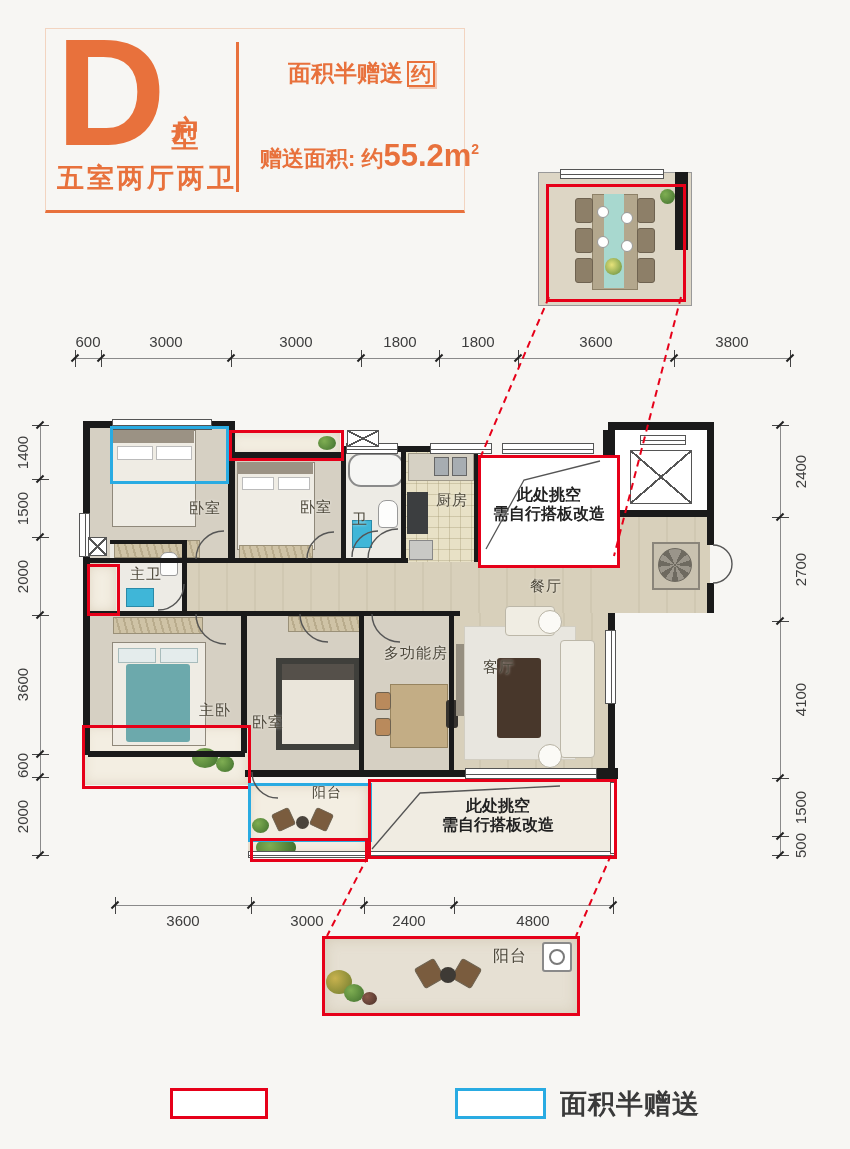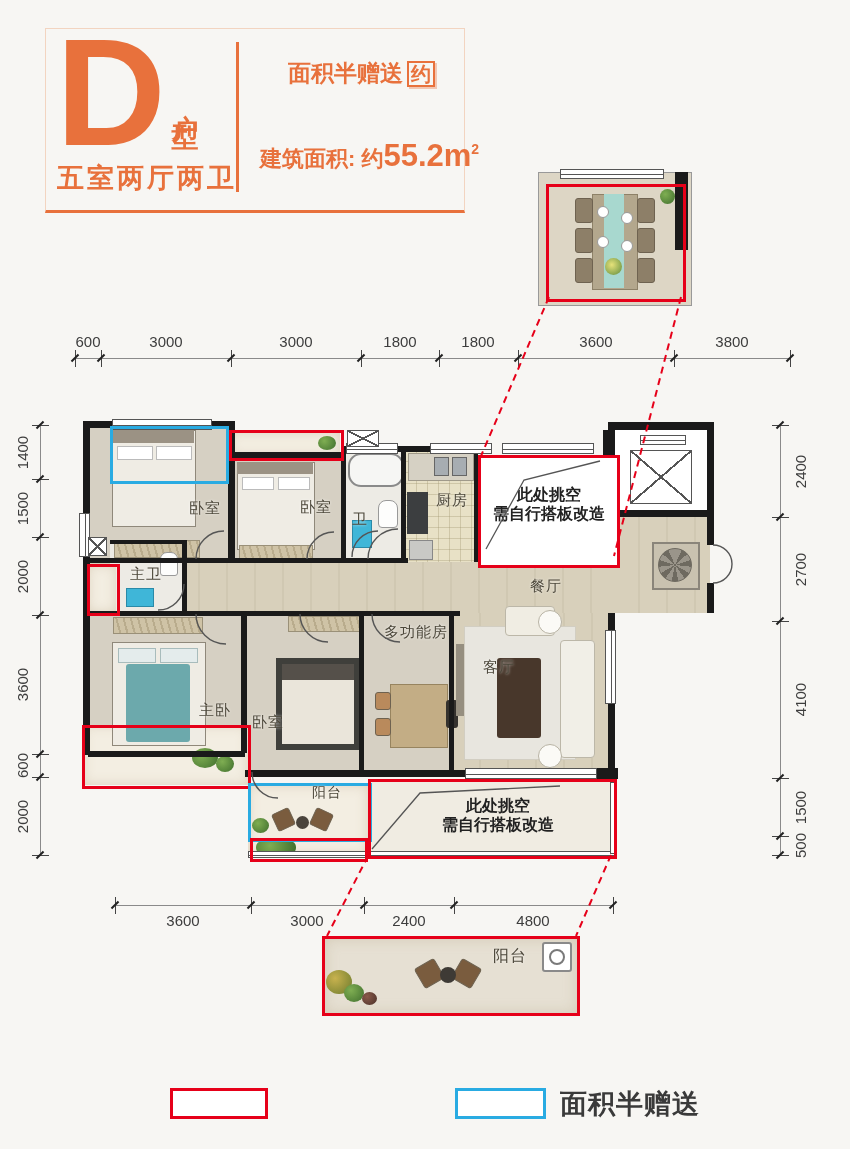--- a/index.html
+++ b/index.html
@@ -44,21 +44,21 @@
 
   <div class="abs" style="left:45px;top:28px;width:418px;height:181px;border:1px solid #f2d4c0;border-bottom:3px solid #e8713c;background:transparent;"></div>
   <div class="abs orange" style="left:56px;top:16px;font-size:152px;font-weight:800;line-height:1;">D</div>
   <div class="abs orange" style="left:167px;top:92px;writing-mode:vertical-rl;text-orientation:upright;font-size:27px;font-weight:700;letter-spacing:9px;">户型</div>
   <div class="abs orange" style="left:57px;top:160px;font-size:27px;font-weight:700;letter-spacing:3px;">五室两厅两卫</div>
   <div class="abs" style="left:236px;top:42px;width:3px;height:150px;background:#e8713c;"></div>
   <div class="abs orange" style="left:288px;top:58px;font-size:23px;font-weight:700;">
     <span>面积半赠送</span><span style="display:inline-block;border:2px solid #e8713c;padding:0 2px;margin-left:4px;font-size:20px;line-height:22px;box-shadow:2px 2px 0 rgba(232,113,60,.35);">约</span>
   </div>
   <div class="abs orange" style="left:260px;top:138px;font-weight:700;">
-    <span style="font-size:22px;">建筑面积: 约</span><span style="font-size:31px;">55.2m</span><span style="font-size:14px;position:relative;top:-12px;">2</span>
+    <span style="font-size:22px;">赠送面积: 约</span><span style="font-size:31px;">55.2m</span><span style="font-size:14px;position:relative;top:-12px;">2</span>
   </div>
 
   <div class="dimline" style="left:75px;top:358px;width:715px;height:1px;"></div>
   <i class="tick" style="left:75px;top:350px;width:1px;height:17px;"></i>
     <i class="slash" style="left:70px;top:357px;"></i>
   <i class="tick" style="left:101px;top:350px;width:1px;height:17px;"></i>
     <i class="slash" style="left:96px;top:357px;"></i>
   <i class="tick" style="left:231px;top:350px;width:1px;height:17px;"></i>
     <i class="slash" style="left:226px;top:357px;"></i>
   <i class="tick" style="left:361px;top:350px;width:1px;height:17px;"></i>
@@ -275,21 +275,21 @@
   <div class="redbox" style="left:368px;top:779px;width:243px;height:74px;"></div>
 
   <div class="room-label" style="left:205px;top:508px;">卧室</div>
   <div class="room-label" style="left:316px;top:507px;">卧室</div>
   <div class="room-label" style="left:360px;top:519px;">卫</div>
   <div class="room-label" style="left:452px;top:500px;">厨房</div>
   <div class="room-label" style="left:146px;top:574px;">主卫</div>
   <div class="room-label" style="left:546px;top:586px;">餐厅</div>
   <div class="room-label" style="left:215px;top:710px;">主卧</div>
   <div class="room-label" style="left:268px;top:722px;">卧室</div>
-  <div class="room-label" style="left:416px;top:632px;font-family:Liberation Mono, monospace;">多功能房</div>
+  <div class="room-label" style="left:416px;top:653px;font-family:Liberation Mono, monospace;">多功能房</div>
   <div class="room-label" style="left:499px;top:667px;">客厅</div>
   <div class="room-label" style="left:327px;top:793px;font-size:14px;">阳台</div>
 
   <div class="note" style="left:487px;top:485px;width:124px;">
     <div>此处挑空</div>
     <div>需自行搭板改造</div>
   </div>
   <div class="note" style="left:398px;top:796px;width:200px;">
     <div>此处挑空</div>
     <div>需自行搭板改造</div>

